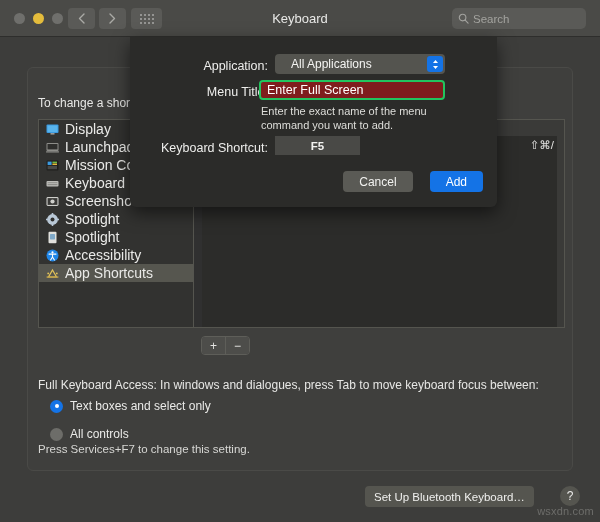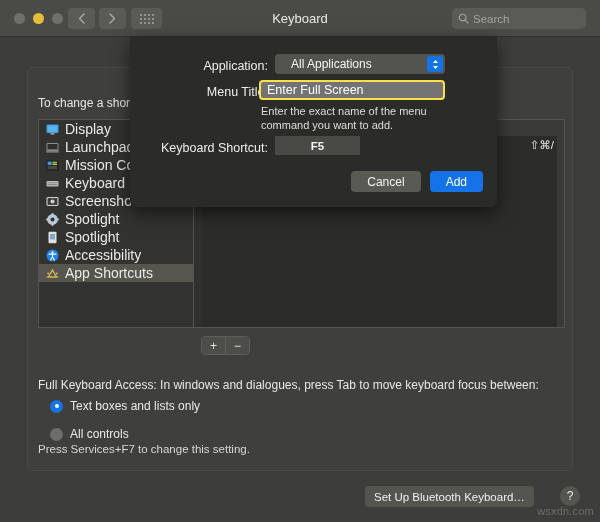--- a/index.html
+++ b/index.html
@@ -174,35 +174,35 @@
     padding-left:16px;box-sizing:border-box;
     font-size:12px;color:#f4f4f2;
   }
   .popup .chev{
     position:absolute;right:2px;top:2px;width:16px;height:16px;border-radius:3px;
     background:#1473e6;display:flex;align-items:center;justify-content:center;
     flex-direction:column;line-height:6px;color:#fff;font-size:8px;
   }
   .textfield{
     position:absolute;left:129px;top:43px;width:186px;height:20px;
-    background:#737373;border:2px solid #fde047;border-radius:4px;
+    background:#7f1d1d;border:2px solid #22c55e;border-radius:4px;
     display:flex;align-items:center;padding-left:6px;box-sizing:border-box;
     font-size:12.5px;color:#ffffff;
   }
   .helper{
     position:absolute;left:131px;top:67px;width:200px;
     font-size:11px;color:#dededa;line-height:14px;
   }
   .shortbox{
     position:absolute;left:145px;top:99px;width:85px;height:19px;
     background:#494946;border-radius:0;
     display:flex;align-items:center;justify-content:center;
     font-size:11.5px;color:#f2f2f0;font-weight:bold;
   }
-  .sheetbtns{position:absolute;right:14px;top:134px;display:flex;gap:9px;}
+  .sheetbtns{position:absolute;right:14px;top:134px;display:flex;gap:17px;}
   .btn{
     height:21px;border-radius:4px;font-size:12px;
     display:flex;align-items:center;justify-content:center;padding:0 16px;
     box-sizing:border-box;
   }
   .btn-cancel{background:#5a5a55;color:#f2f2f0;}
   .btn-add{background:#1473e6;color:#ffffff;}
 </style>
 </head>
 <body>
@@ -368,21 +368,21 @@
 
     <div class="plusminus">
       <div class="pm">+</div>
       <div class="pm">−</div>
     </div>
 
     <div class="fka">Full Keyboard Access: In windows and dialogues, press Tab to move keyboard focus between:</div>
 
     <div class="radio-row r1">
       <span class="radio on"></span>
-      <span>Text boxes and lists only</span>
+      <span>Text boxes and select only</span>
     </div>
     <div class="radio-row r2">
       <span class="radio"></span>
       <span>All controls</span>
     </div>
 
     <div class="hintline">Press Services+F7 to change this setting.</div>
   </div>
 
   <div class="btbtn">Set Up Bluetooth Keyboard…</div>

